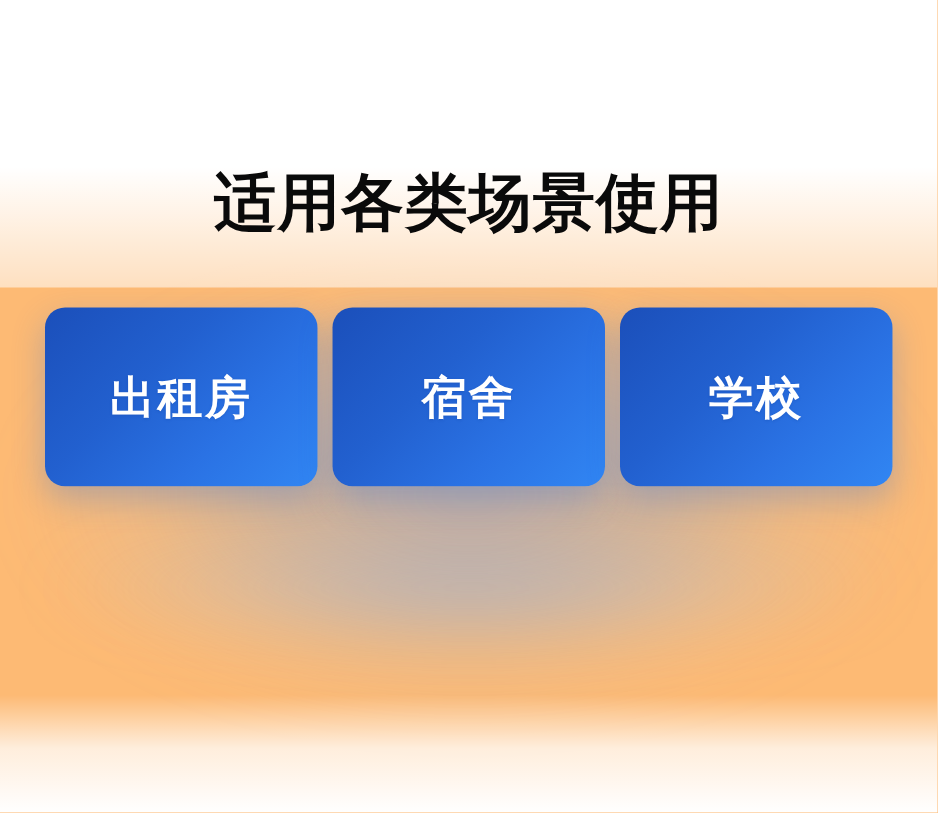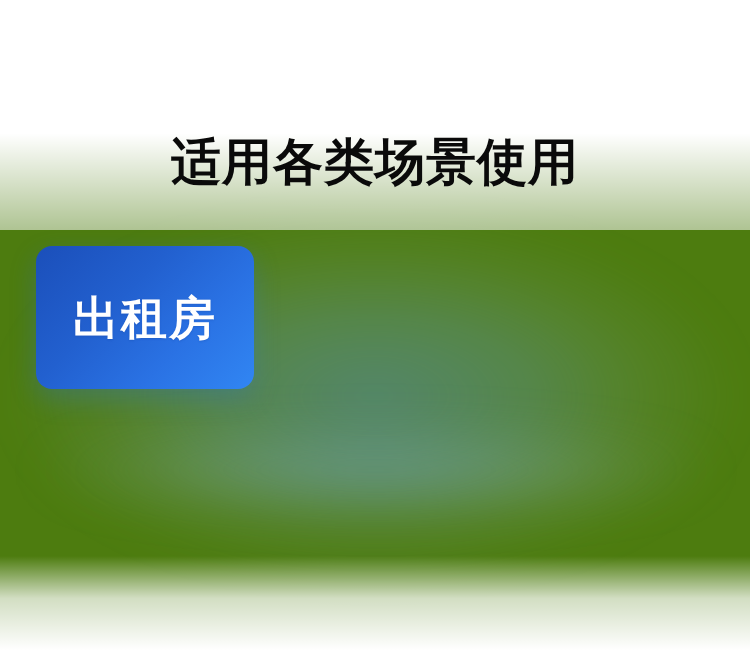--- a/index.html
+++ b/index.html
@@ -11,21 +11,21 @@
     height: 650px;
     background: #ffffff;
     font-family: "Liberation Sans", "DejaVu Sans", sans-serif;
     overflow: hidden;
   }
 
   #page {
     position: relative;
     width: 750px;
     height: 650px;
-    background: #4d7c0f;
+    background: #fdba74;
     overflow: hidden;
   }
 
   
   .glow-layer {
     position: absolute;
     left: 0;
     top: 0;
     width: 750px;
     height: 650px;
@@ -100,21 +100,21 @@
     border-radius: 16px;
     background: linear-gradient(135deg, #1b4fba 0%, #2260cf 38%, #2a72e4 68%, #3186f3 100%);
     box-shadow: 0 10px 26px rgba(40,110,220,0.30);
     display: flex;
     align-items: center;
     justify-content: center;
     overflow: hidden;
   }
 
   .tile-label {
-    font-size: 46px;
+    font-size: 36px;
     line-height: 46px;
     font-weight: 700;
     color: #ffffff;
     letter-spacing: 2px;
     white-space: nowrap;
     text-shadow: 0 1px 2px rgba(15,60,150,0.25);
   }
 </style>
 </head>
 <body>
@@ -131,17 +131,23 @@
   <h1 class="headline">适用各类场景使用</h1>
 
   <div class="tile-grid">
 
     <div class="tile">
       <span class="tile-label">出租房</span>
     </div>
 
 
 
+    <div class="tile">
+      <span class="tile-label">宿舍</span>
+    </div>
 
+    <div class="tile">
+      <span class="tile-label">学校</span>
+    </div>
 
 
   </div>
 </div>
 
 </body></html>

